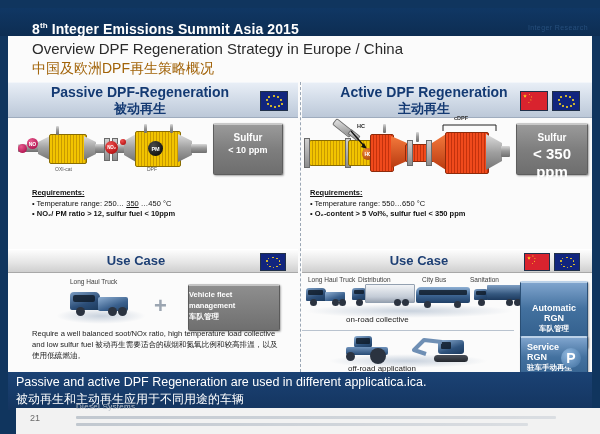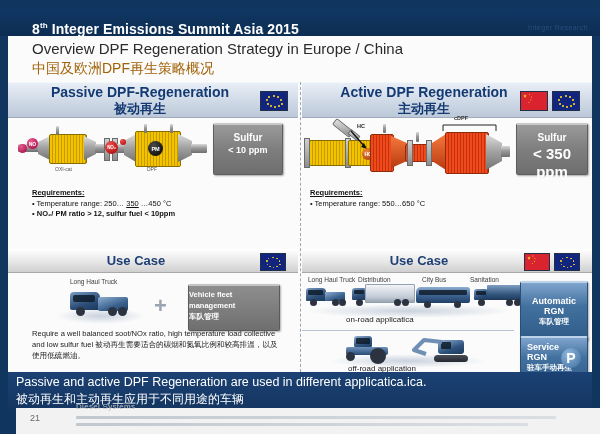--- a/index.html
+++ b/index.html
@@ -279,20 +279,21 @@
       <div class="h">Requirements:</div>
       <div class="li">
         <span>• Temperature range: 250… </span><span class="u">350</span><span> …450 °C</span>
       </div>
       <div class="li" style="font-weight:bold;">• NO₂/ PM ratio &gt; 12, sulfur fuel &lt; 10ppm</div>
     </div>
 
     <div class="req" style="left:302px;top:152px;">
       <div class="h">Requirements:</div>
       <div class="li">• Temperature range: 550…650 °C</div>
+      <div class="li" style="font-weight:bold;">• O₂-content &gt; 5 Vol%, sulfur fuel &lt; 350 ppm</div>
     </div>
 
     <div class="usebar left">
       <div class="uct">Use Case</div>
       <div class="flag flag-eu" style="left:252px;top:3px;width:24px;height:16px;">
         <div class="stars">
           <span class="st" style="left:11px;top:2.5px"></span>
             <span class="st" style="left:15px;top:3.5px"></span>
           <span class="st" style="left:17.5px;top:6px"></span>
             <span class="st" style="left:18px;top:9.5px"></span>
@@ -387,21 +388,21 @@
 
     <div class="veh" style="left:466px;top:248px;width:50px;height:26px;">
       <i style="left:0px;top:5px;width:14px;height:11px;background:linear-gradient(160deg,#7a9cc2,#2c4e78 60%,#1b3a5c);border-radius:3px 3px 1px 1px;"></i>
       <i class="glass" style="left:2px;top:7px;width:10px;height:4px;border-radius:1px;"></i>
       <i style="left:13px;top:1px;width:36px;height:15px;background:linear-gradient(180deg,#7f9fc4,#35587f 60%,#1d3a5e);border-radius:1px;"></i>
       <i class="wheel" style="left:4px;top:15px;width:7px;height:7px;"></i>
       <i class="wheel" style="left:32px;top:15px;width:7px;height:7px;"></i>
       <i class="wheel" style="left:40px;top:15px;width:7px;height:7px;"></i>
     </div>
 
-    <div class="onroad" style="left:338px;top:279px;">on-road applicatica</div>
+    <div class="onroad" style="left:338px;top:279px;">on-road collective</div>
 
     <div class="hsep" style="left:294px;top:294px;width:212px;height:1px;"></div>
 
     <div class="grnd" style="left:320px;top:318px;width:160px;height:14px;"></div>
 
     <div class="veh" style="left:336px;top:300px;width:48px;height:28px;">
       <i style="left:10px;top:0px;width:18px;height:12px;background:linear-gradient(160deg,#8fb0d4,#2e527c 60%,#1c3a5e);border-radius:3px;"></i>
       <i class="glass" style="left:12px;top:2px;width:14px;height:6px;border-radius:1px;"></i>
       <i style="left:2px;top:11px;width:42px;height:8px;background:linear-gradient(180deg,#6f92bb,#264a74);border-radius:2px;"></i>
       <i class="wheel" style="left:2px;top:16px;width:9px;height:9px;"></i>
@@ -412,21 +413,21 @@
       <i style="left:26px;top:4px;width:26px;height:14px;background:linear-gradient(160deg,#8fb0d4,#2e527c 60%,#1c3a5e);border-radius:3px;"></i>
       <i class="glass" style="left:29px;top:6px;width:10px;height:7px;border-radius:1px;"></i>
       <i style="left:22px;top:19px;width:34px;height:7px;background:linear-gradient(180deg,#4a4f58,#23272e);border-radius:4px;"></i>
       <svg width="34" height="22" style="position:absolute;left:0;top:2px;">
         <path d="M30 4 L12 2 L2 12 L14 16" stroke="#6f8fb4" stroke-width="4" fill="none" stroke-linejoin="round"></path>
       </svg>
     </div>
 
     <div class="onroad" style="left:340px;top:328px;">off-road application</div>
 
-    <div class="bluebox" style="left:512px;top:245px;width:66px;height:44px;padding-top:13px;">
+    <div class="bluebox" style="left:512px;top:245px;width:66px;height:44px;padding-top:20px;">
       <div class="l1">Automatic</div>
       <div class="l2">RGN</div>
       <div class="l3">车队管理</div>
     </div>
 
     <div class="bluebox" style="left:512px;top:300px;width:66px;height:44px;padding-top:4px;text-align:left;">
       <div class="l1" style="padding-left:6px;">Service</div>
       <div class="l2" style="padding-left:6px;">RGN</div>
       <div class="l3" style="padding-left:6px;">驻车手动再生</div>
       <div class="pcircle">P</div>

